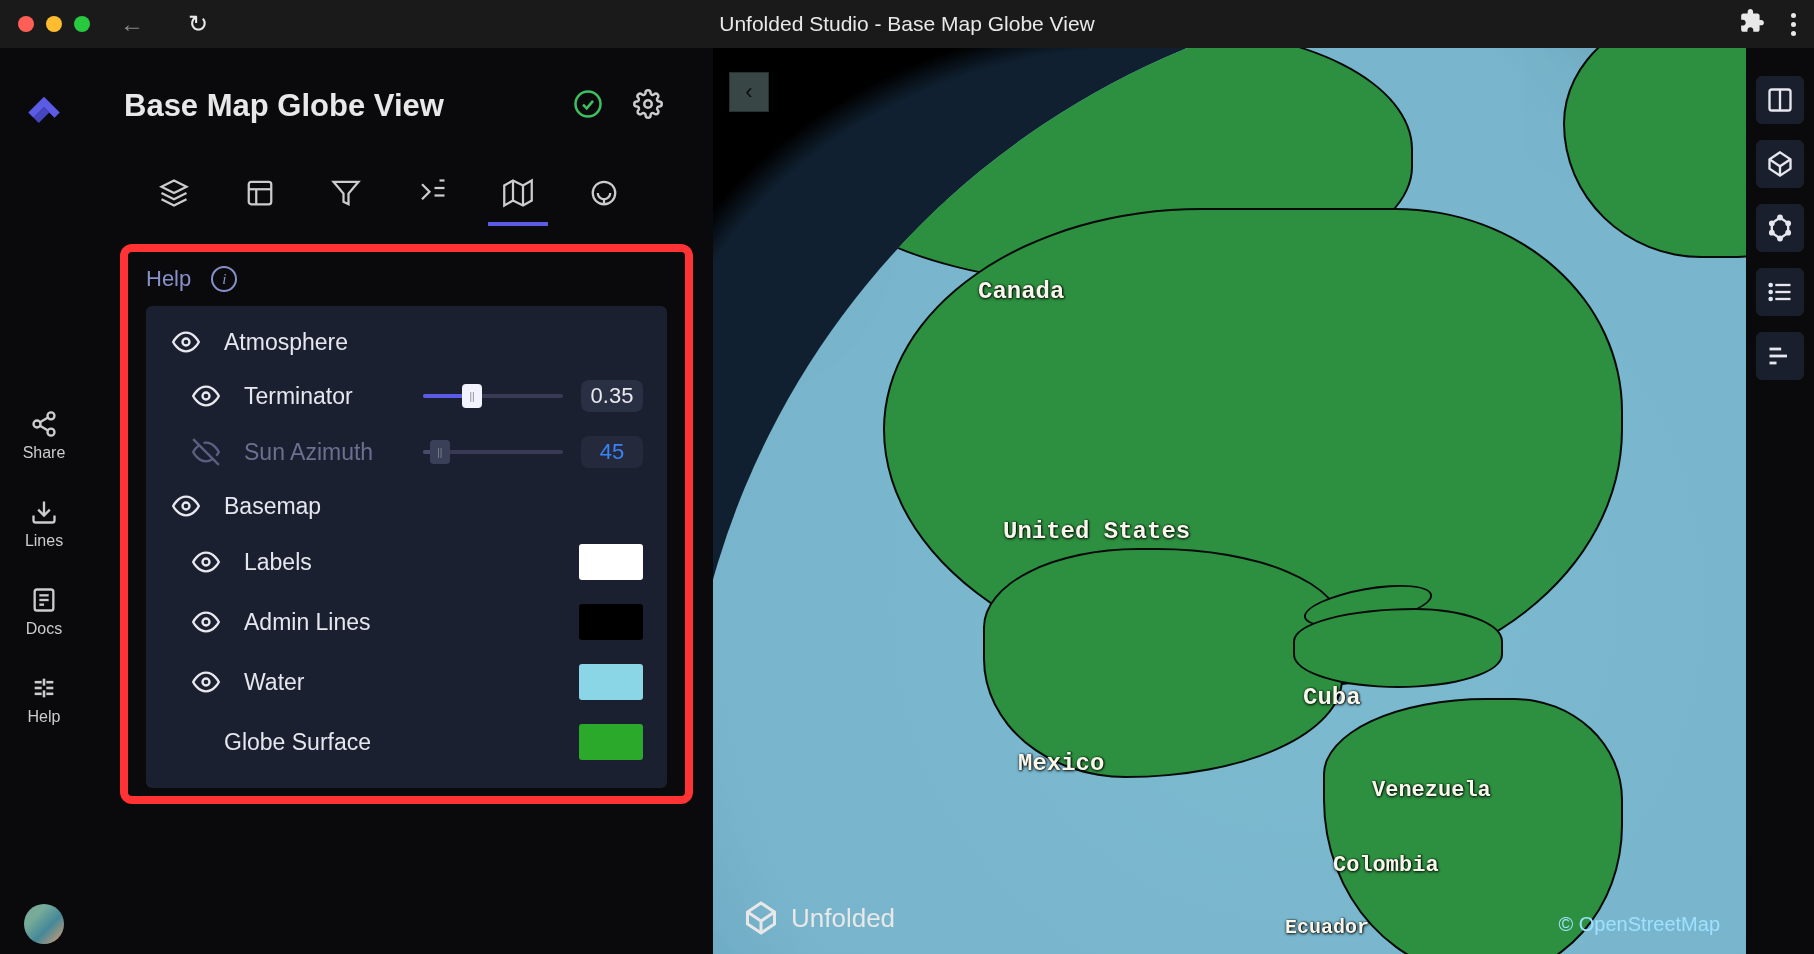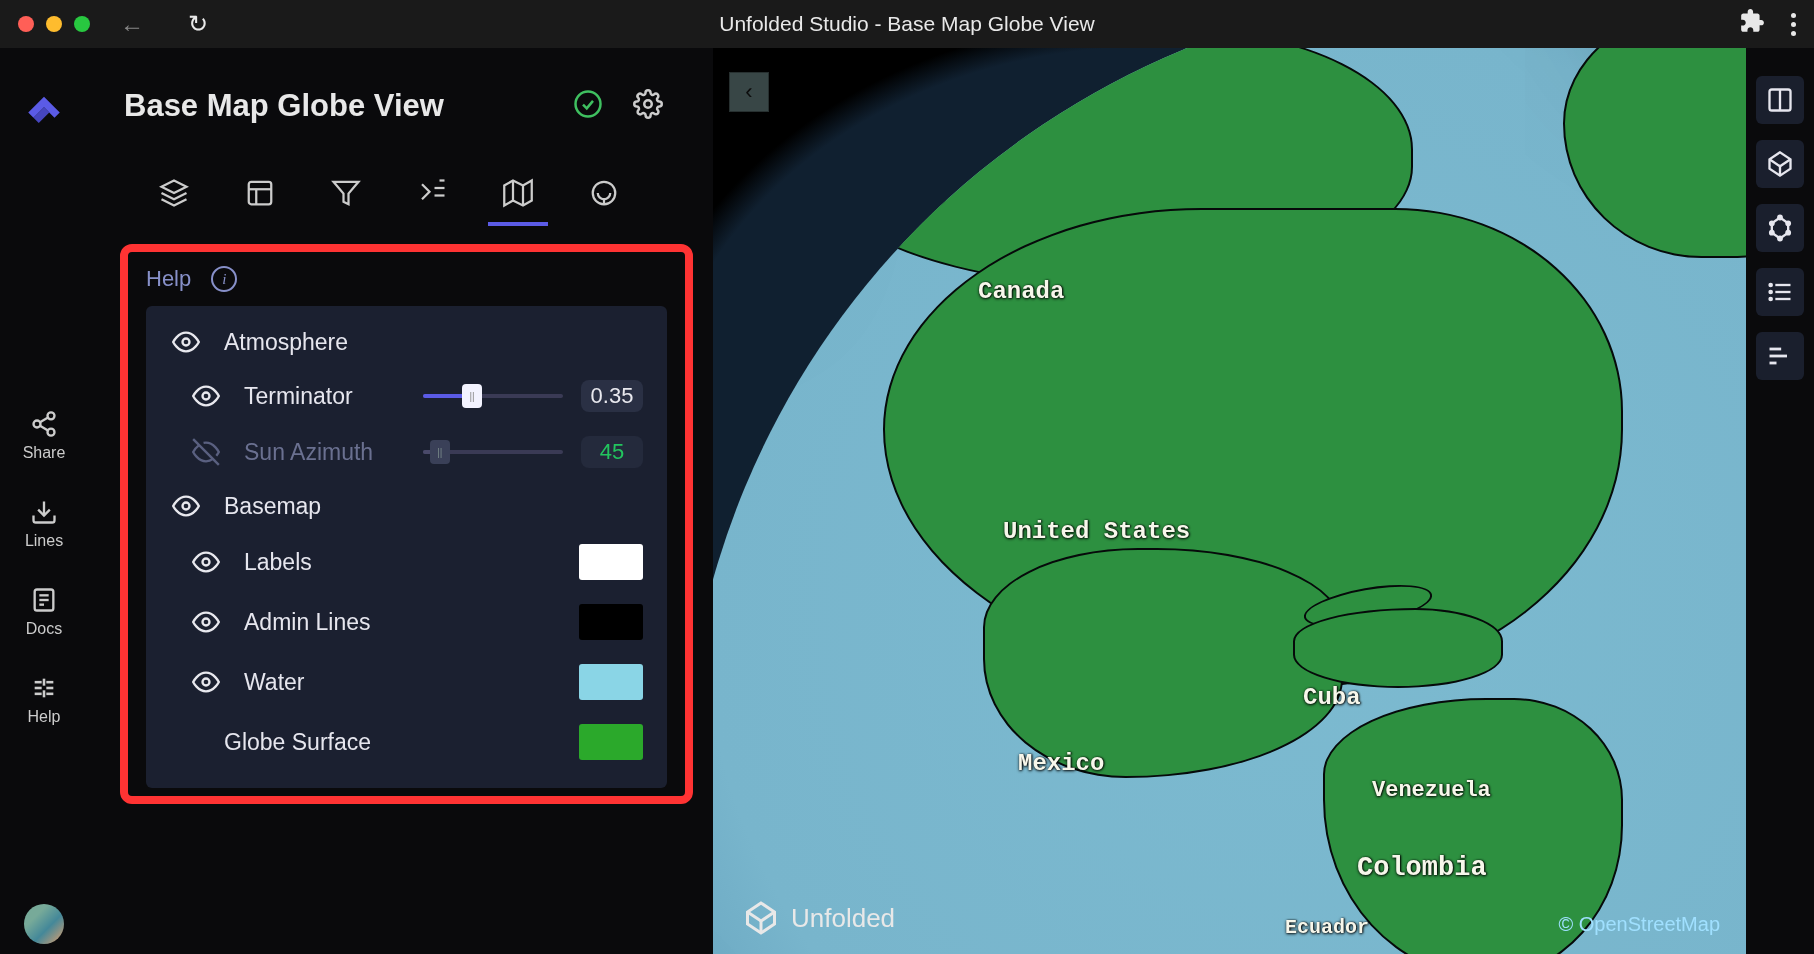--- a/index.html
+++ b/index.html
@@ -241,21 +241,21 @@
       width: 62px;
       height: 32px;
       background: #2a3044;
       border-radius: 8px;
       display:flex;
       align-items:center;
       justify-content:center;
       font-size: 22px;
       color:#e8e8ee;
     }
-    .val-box.dim { color:#22c55e; background:#242a3c; }
+    .val-box.dim { color:#3b82f6; background:#242a3c; }
     .color-swatch {
       width: 64px;
       height: 36px;
       border-radius: 3px;
       margin-left: auto;
     }
     
     .map-viewport {
       flex: 1;
       position: relative;
@@ -608,21 +608,21 @@
       <div class="land mex"></div>
       <div class="land cub"></div>
       <div class="land car"></div>
       <div class="land sa"></div>
     </div>
     <div class="map-label" style="left:265px; top:230px;">Canada</div>
     <div class="map-label" style="left:290px; top:470px;">United States</div>
     <div class="map-label" style="left:305px; top:702px;">Mexico</div>
     <div class="map-label" style="left:590px; top:636px;">Cuba</div>
     <div class="map-label" style="left:659px; top:730px; font-size:22px">Venezuela</div>
-    <div class="map-label" style="left:644px; top:805px; font-size:27px">Colombia</div>
+    <div class="map-label" style="left:620px; top:805px; font-size:22px">Colombia</div>
     <div class="map-label" style="left:572px; top:868px; font-size:20px">Ecuador</div>
 
     <div class="collapse-btn">‹</div>
     <div class="map-brand">
       <svg viewBox="0 0 24 24" fill="none" stroke="#e8e8e8" stroke-width="2">
           <polygon points="12 2 3 8 3 16 12 22 21 16 21 8 12 2"></polygon>
           <polyline points="3 8 12 14 21 8"></polyline>
           <line x1="12" y1="14" x2="12" y2="22"></line>
         </svg>
       <span>Unfolded</span>

